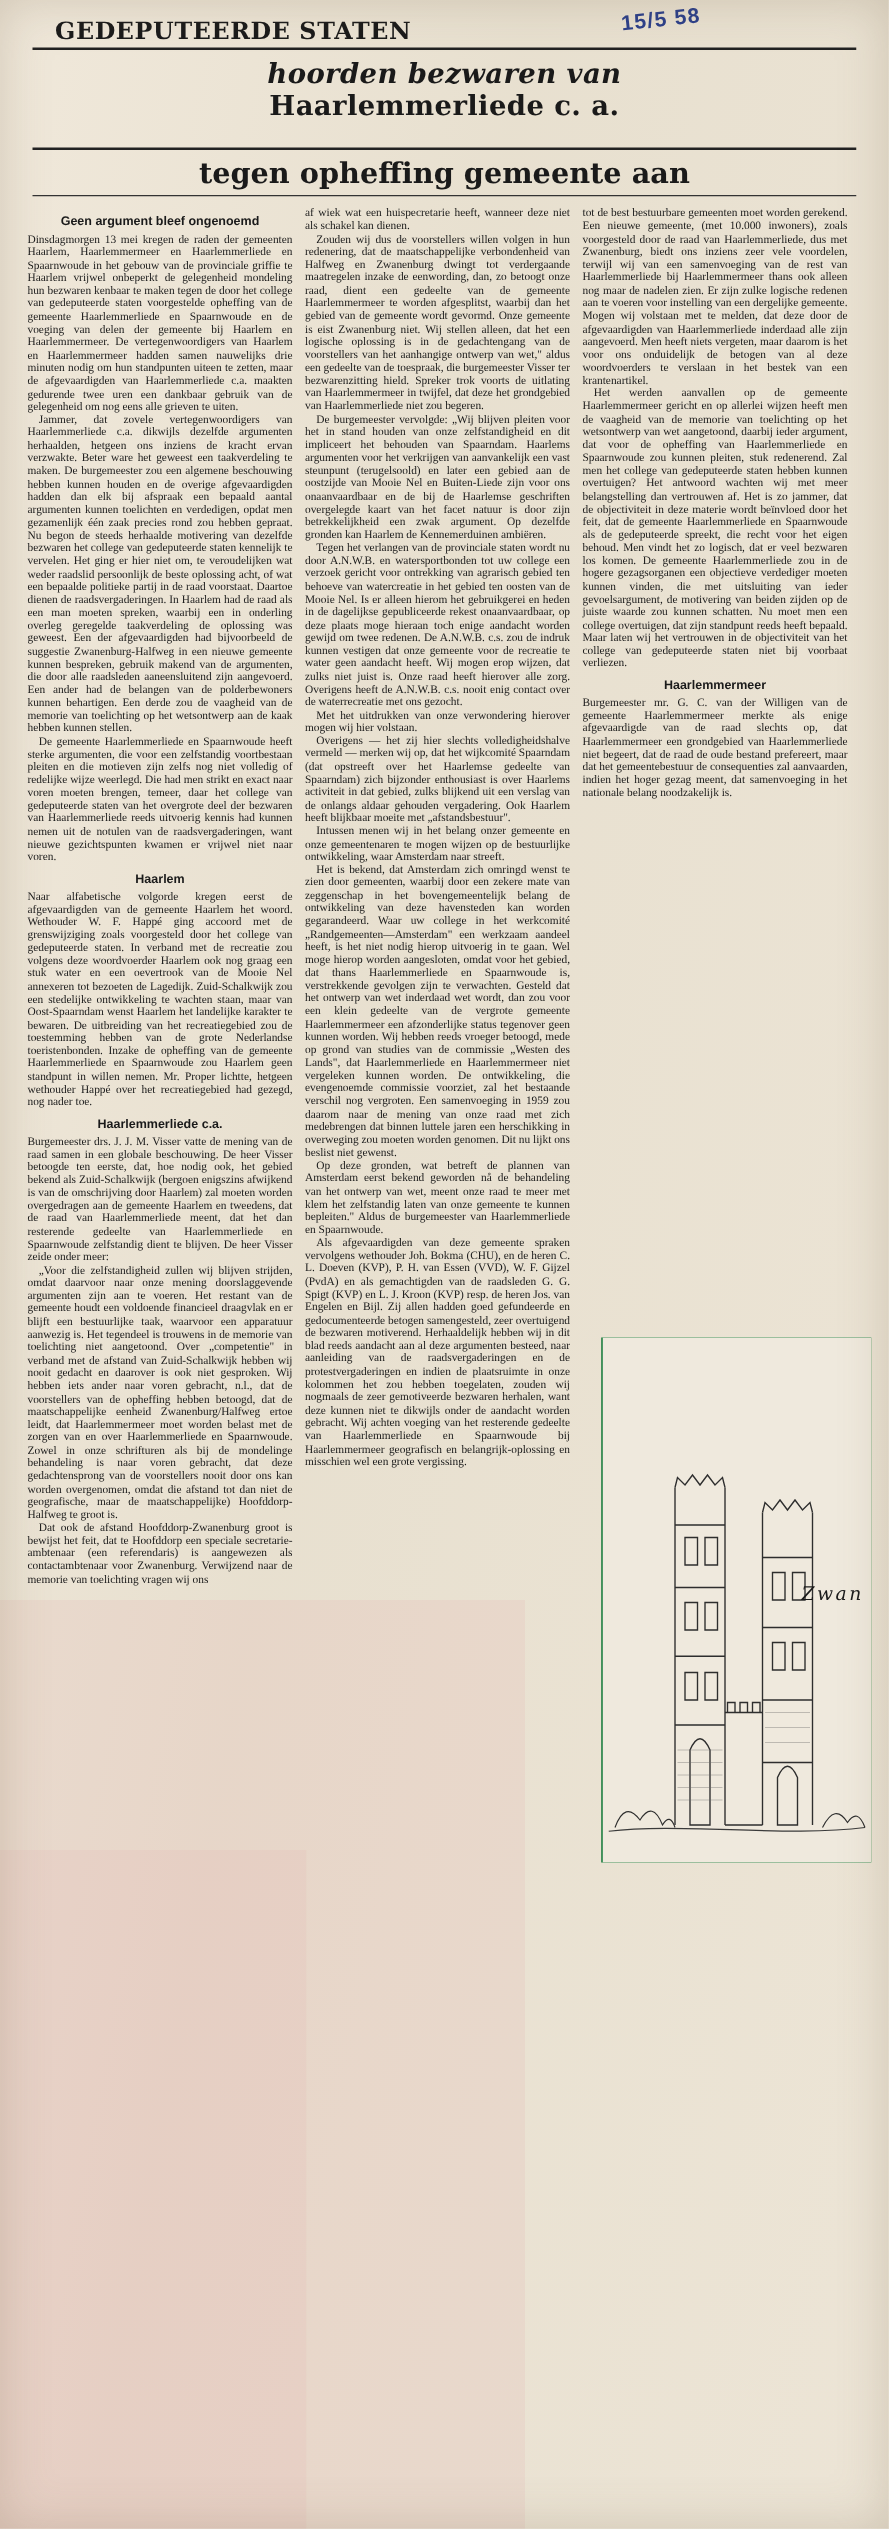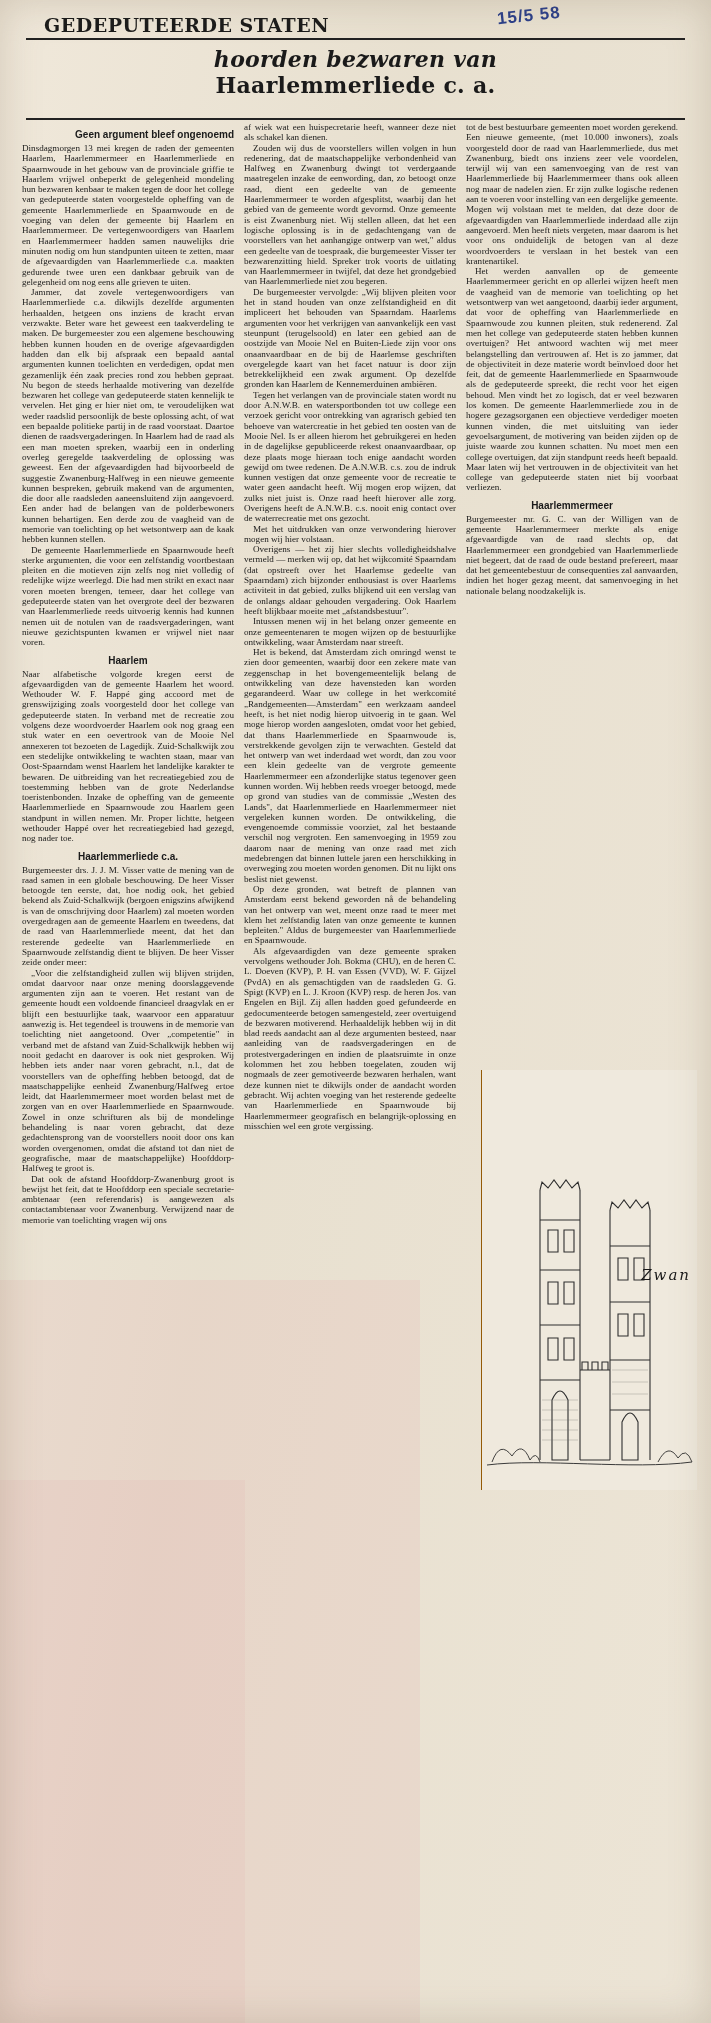--- a/index.html
+++ b/index.html
@@ -100,34 +100,34 @@
     text-justify:inter-word;
     hyphens:auto;
     text-indent:9px;
   }
   .col p.first{ text-indent:0; }
   .col h3{
     font-family:"Liberation Sans", sans-serif;
     font-size:10px;
     font-weight:bold;
     margin:7px 0 3px 0;
-    text-align:right;
+    text-align:center;
   }
   .col h3.center{ text-align:center; }
   .col h3.right{ text-align:center; }
 
   
   .illo{
     position:absolute;
     right:14px;
     top:1070px;
     width:215px;
     height:420px;
     z-index:3;
-    background:#a16207;
+    background:#15803d;
     border-left:1px solid rgba(0,0,0,.08);
   }
   .illo svg{display:block;}
   .illo-label{
     position:absolute;
     right:6px;
     top:196px;
     font-family:"DejaVu Serif", serif;
     font-style:italic;
     font-size:15px;
@@ -163,20 +163,21 @@
 <div id="page">
   <div class="tint"></div>
   <div class="tint2"></div>
 
   <div class="layer">
     <div class="masthead">
       <div class="datestamp">15/5 58</div>
       <div class="mast-line1">GEDEPUTEERDE STATEN</div>
       <div class="mast-line2">hoorden bezwaren van</div>
       <div class="mast-line3">Haarlemmerliede c. a.</div>
+      <div class="mast-line4">tegen opheffing gemeente aan</div>
     </div>
 
     <div class="cols">
       <div class="col" id="col-1">
           <h3>Geen argument bleef ongenoemd</h3>
           <p class="first">Dinsdagmorgen 13 mei kregen de raden der gemeenten Haarlem, Haarlemmermeer en Haarlemmerliede en Spaarnwoude in het gebouw van de provinciale griffie te Haarlem vrijwel onbeperkt de gelegenheid mondeling hun bezwaren kenbaar te maken tegen de door het college van gedeputeerde staten voorgestelde opheffing van de gemeente Haarlemmerliede en Spaarnwoude en de voeging van delen der gemeente bij Haarlem en Haarlemmermeer. De vertegenwoordigers van Haarlem en Haarlemmermeer hadden samen nauwelijks drie minuten nodig om hun standpunten uiteen te zetten, maar de afgevaardigden van Haarlemmerliede c.a. maakten gedurende twee uren een dankbaar gebruik van de gelegenheid om nog eens alle grieven te uiten.</p>
           <p>Jammer, dat zovele vertegenwoordigers van Haarlemmerliede c.a. dikwijls dezelfde argumenten herhaalden, hetgeen ons inziens de kracht ervan verzwakte. Beter ware het geweest een taakverdeling te maken. De burgemeester zou een algemene beschouwing hebben kunnen houden en de overige afgevaardigden hadden dan elk bij afspraak een bepaald aantal argumenten kunnen toelichten en verdedigen, opdat men gezamenlijk één zaak precies rond zou hebben gepraat. Nu begon de steeds herhaalde motivering van dezelfde bezwaren het college van gedeputeerde staten kennelijk te vervelen. Het ging er hier niet om, te veroudelijken wat weder raadslid persoonlijk de beste oplossing acht, of wat een bepaalde politieke partij in de raad voorstaat. Daartoe dienen de raadsvergaderingen. In Haarlem had de raad als een man moeten spreken, waarbij een in onderling overleg geregelde taakverdeling de oplossing was geweest. Een der afgevaardigden had bijvoorbeeld de suggestie Zwanenburg-Halfweg in een nieuwe gemeente kunnen bespreken, gebruik makend van de argumenten, die door alle raadsleden aaneensluitend zijn aangevoerd. Een ander had de belangen van de polderbewoners kunnen behartigen. Een derde zou de vaagheid van de memorie van toelichting op het wetsontwerp aan de kaak hebben kunnen stellen.</p>
           <p>De gemeente Haarlemmerliede en Spaarnwoude heeft sterke argumenten, die voor een zelfstandig voortbestaan pleiten en die motieven zijn zelfs nog niet volledig of redelijke wijze weerlegd. Die had men strikt en exact naar voren moeten brengen, temeer, daar het college van gedeputeerde staten van het overgrote deel der bezwaren van Haarlemmerliede reeds uitvoerig kennis had kunnen nemen uit de notulen van de raadsvergaderingen, want nieuwe gezichtspunten kwamen er vrijwel niet naar voren.</p>
           <h3 class="right">Haarlem</h3>
           <p class="first">Naar alfabetische volgorde kregen eerst de afgevaardigden van de gemeente Haarlem het woord. Wethouder W. F. Happé ging accoord met de grenswijziging zoals voorgesteld door het college van gedeputeerde staten. In verband met de recreatie zou volgens deze woordvoerder Haarlem ook nog graag een stuk water en een oevertrook van de Mooie Nel annexeren tot bezoeten de Lagedijk. Zuid-Schalkwijk zou een stedelijke ontwikkeling te wachten staan, maar van Oost-Spaarndam wenst Haarlem het landelijke karakter te bewaren. De uitbreiding van het recreatiegebied zou de toestemming hebben van de grote Nederlandse toeristenbonden. Inzake de opheffing van de gemeente Haarlemmerliede en Spaarnwoude zou Haarlem geen standpunt in willen nemen. Mr. Proper lichtte, hetgeen wethouder Happé over het recreatiegebied had gezegd, nog nader toe.</p>

